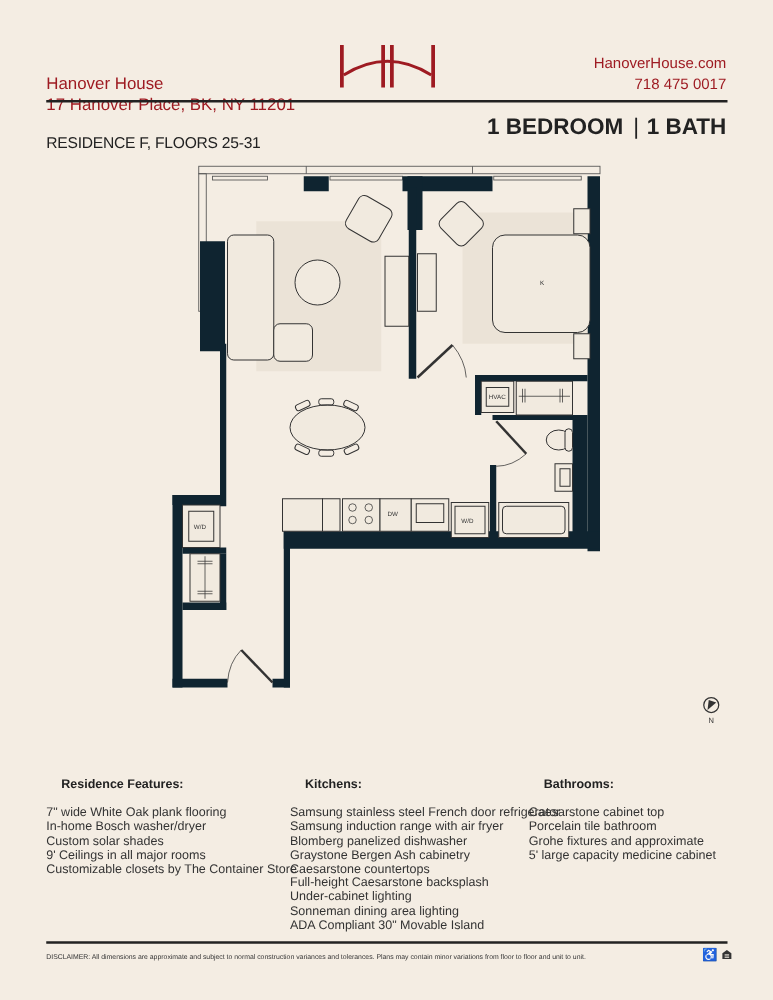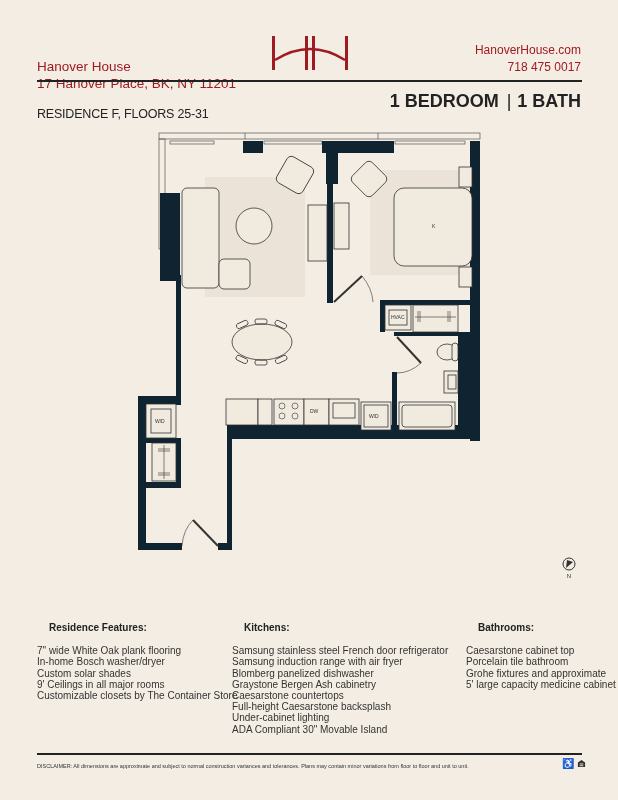--- a/index.html
+++ b/index.html
@@ -225,24 +225,25 @@
 
 <div class="abs feat" style="left:232px">
   <h3>Kitchens:</h3>
   <div>Samsung stainless steel French door refrigerator</div>
   <div>Samsung induction range with air fryer</div>
   <div>Blomberg panelized dishwasher</div>
   <div>Graystone Bergen Ash cabinetry</div>
   <div>Caesarstone countertops</div>
   <div>Full-height Caesarstone backsplash</div>
   <div>Under-cabinet lighting</div>
+  <div>Sonneman dining area lighting</div>
   <div>ADA Compliant 30" Movable Island</div>
 </div>
 
-<div class="abs feat" style="left:466px">
+<div class="abs feat" style="left:423px">
   <h3>Bathrooms:</h3>
   <div>Caesarstone cabinet top</div>
   <div>Porcelain tile bathroom</div>
   <div>Grohe fixtures and approximate</div>
   <div>5' large capacity medicine cabinet</div>
 </div>
 
 <div class="abs rule" style="top:753px;height:1.5px"></div>
 <div class="abs disc">DISCLAIMER: All dimensions are approximate and subject to normal construction variances and tolerances. Plans may contain minor variations from floor to floor and unit to unit.</div>
 <div class="abs icons">

